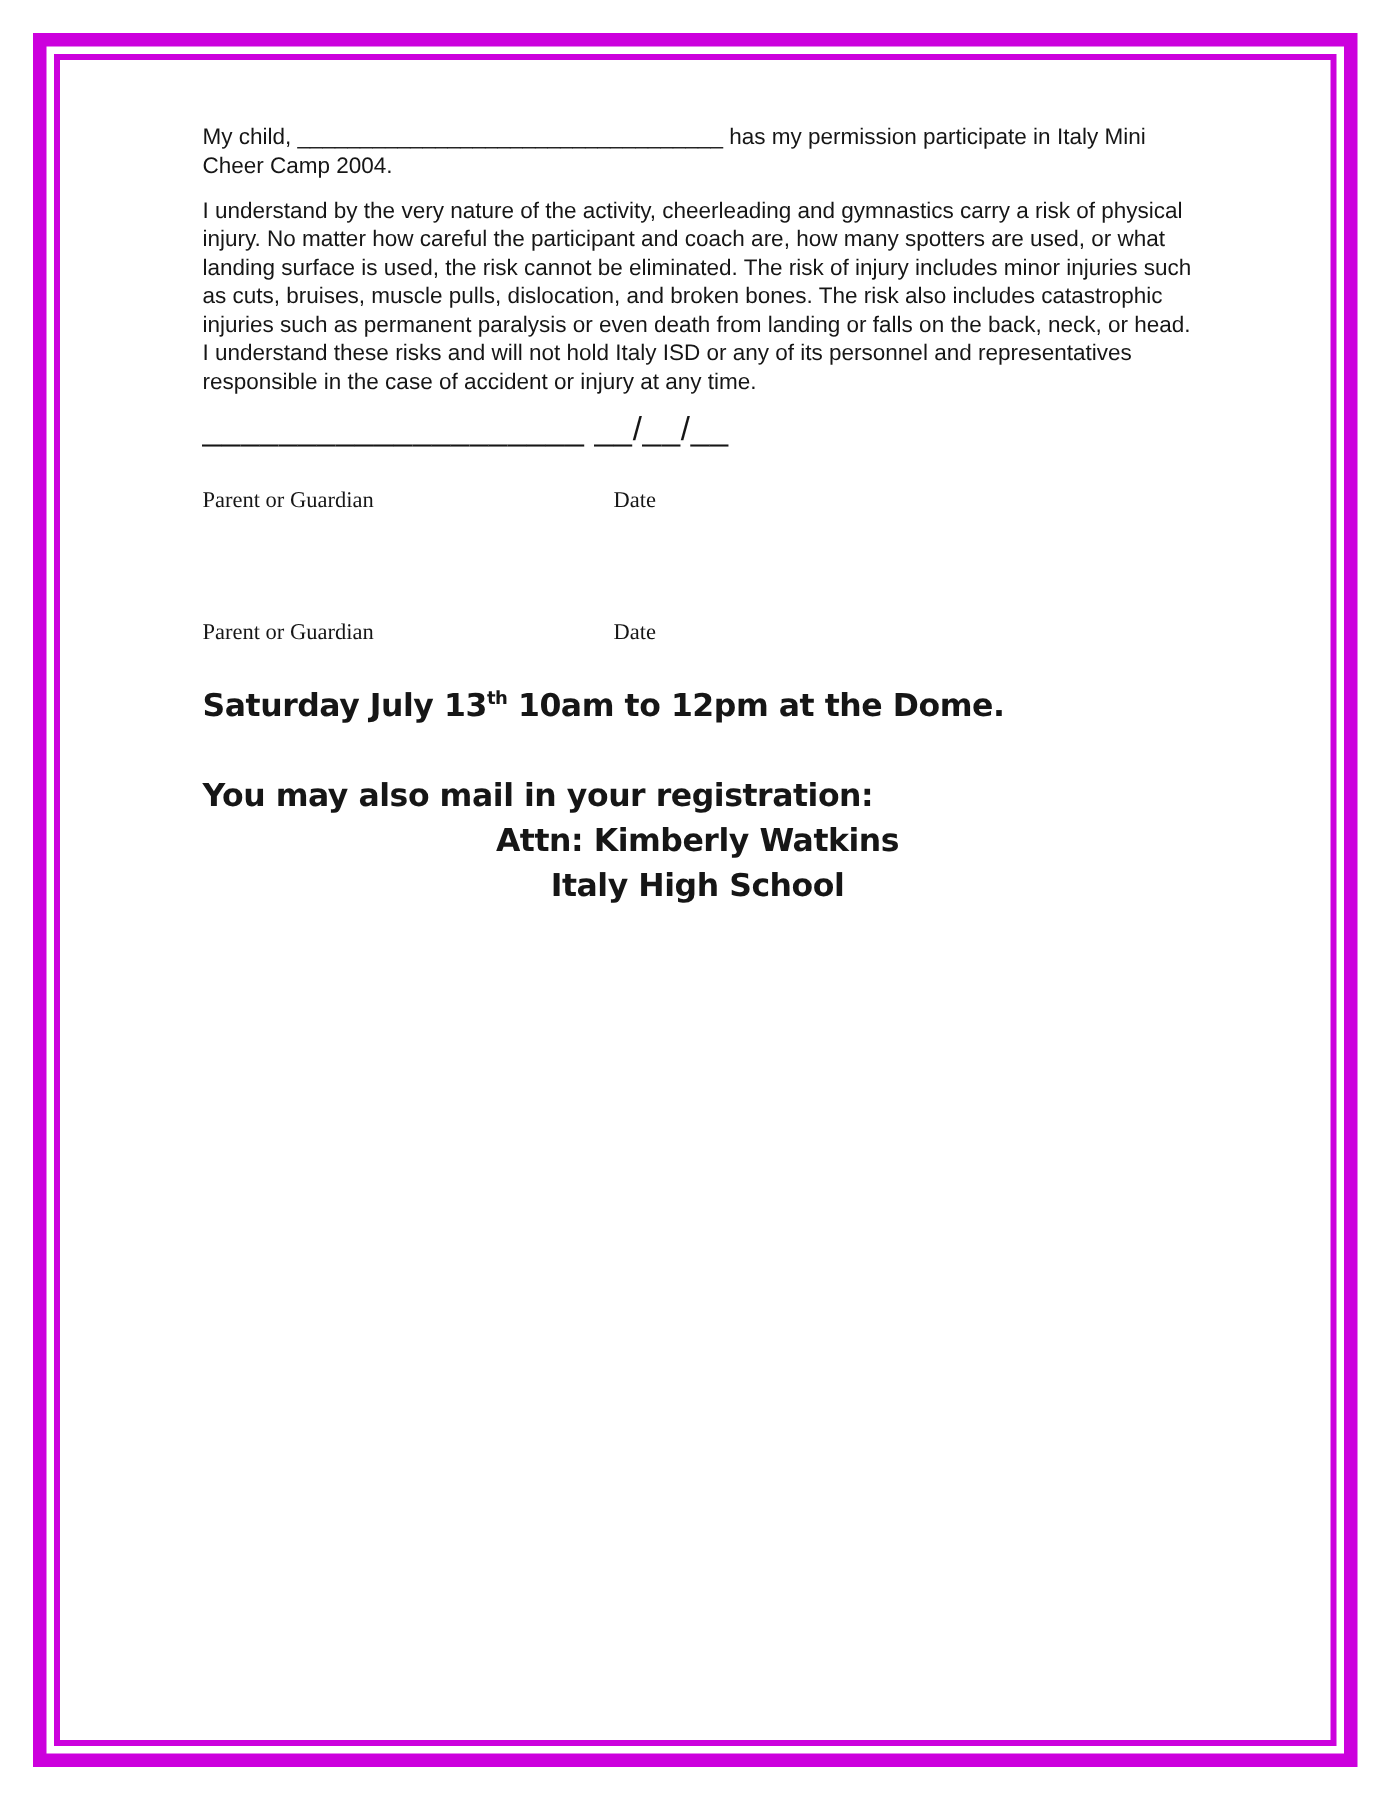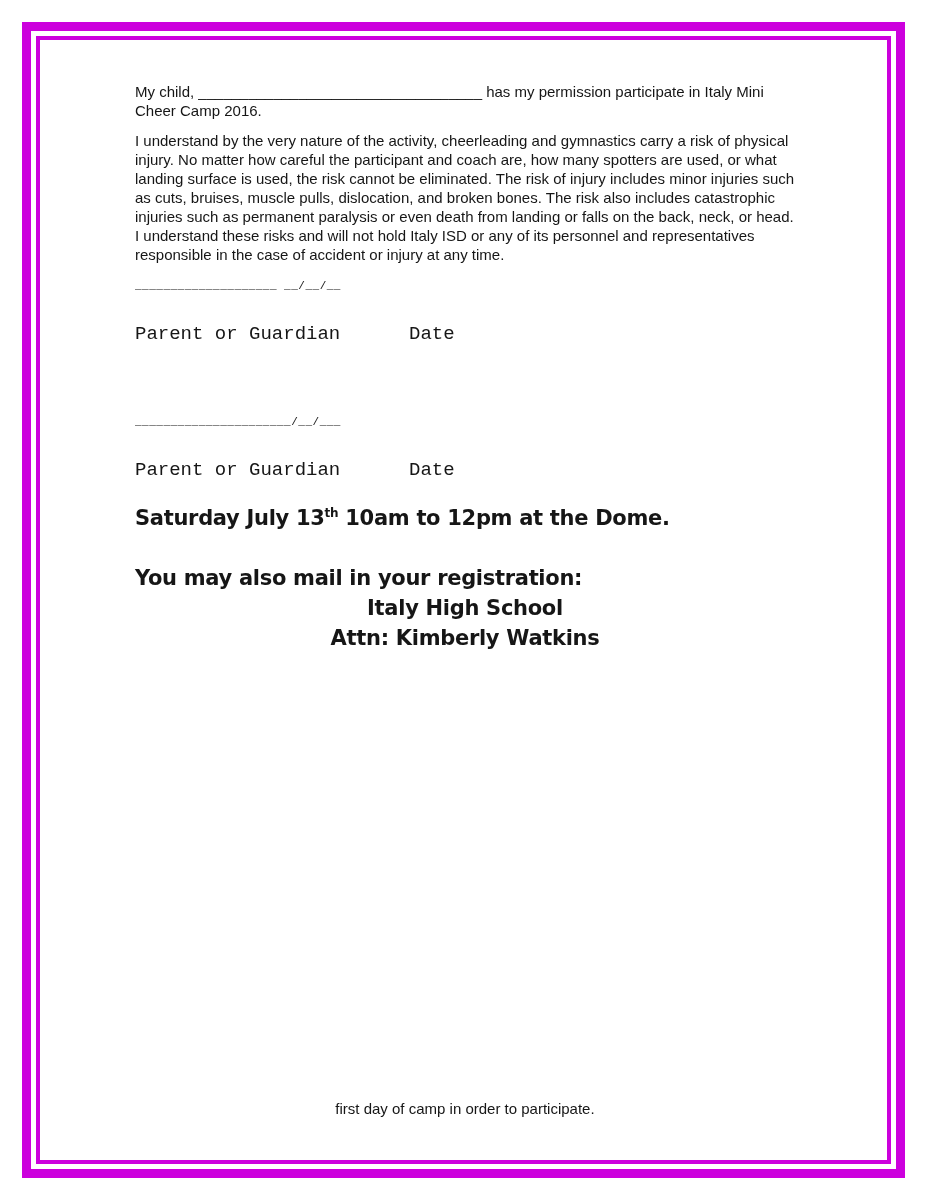--- a/index.html
+++ b/index.html
@@ -23,28 +23,28 @@
     position: absolute; left: 0; top: 0; right: 0; bottom: 0;
     box-sizing: border-box;
     padding: 42px 92px 42px 95px;
     display: flex; flex-direction: column;
     font-size: 15px; line-height: 19px;
   }
   .intro { margin-bottom: 11px; }
   .intro-line1 { white-space: nowrap; }
   .release-paragraph { margin-bottom: 11px; width: 660px; }
   .sig-line {
-    font-family: Liberation Mono, monospace;
-    font-size: 11px; line-height: 22px; letter-spacing: 0.5px;
+    font-family: Liberation Sans, sans-serif;
+    font-size: 22px; line-height: 22px; letter-spacing: 0.5px;
     margin-bottom: 26px; white-space: nowrap;
   }
   .sig-labels {
     display: flex;
-    font-family: Liberation Mono, monospace;
-    font-size: 19px; line-height: 22px;
+    font-family: Liberation Serif, serif;
+    font-size: 15px; line-height: 22px;
   }
   .sig-labels .name-label { width: 274px; }
   .sig-labels-1 { margin-bottom: 66px; }
   .sig-labels-2 { margin-bottom: 22px; }
   .comic {
     font-family: "DejaVu Sans", sans-serif;
     font-weight: bold;
     font-size: 21px; line-height: 30px;
     letter-spacing: -0.3px;
   }
@@ -60,47 +60,45 @@
 </style>
 </head>
 <body>
 
 <div class="page-frame">
   <div class="page-frame-inner">
     <div class="page-content">
 
       <div class="intro">
         <div class="intro-line1"><span>My child, </span><span>__________________________________</span><span> has my permission participate in Italy Mini</span></div>
-        <div>Cheer Camp 2016.</div>
+        <div>Cheer Camp 2004.</div>
       </div>
 
       <div class="release-paragraph">I understand by the very nature of the activity, cheerleading and gymnastics carry a risk of physical injury. No matter how careful the participant and coach are, how many spotters are used, or what landing surface is used, the risk cannot be eliminated. The risk of injury includes minor injuries such as cuts, bruises, muscle pulls, dislocation, and broken bones. The risk also includes catastrophic injuries such as permanent paralysis or even death from landing or falls on the back, neck, or head. I understand these risks and will not hold Italy ISD or any of its personnel and representatives responsible in the case of accident or injury at any time.</div>
 
       <div class="sig-line">____________________ __/__/__</div>
       <div class="sig-labels sig-labels-1">
         <span class="name-label">Parent or Guardian</span>
         <span class="date-label">Date</span>
       </div>
 
-      <div class="sig-line">______________________/__/___</div>
       <div class="sig-labels sig-labels-2">
         <span class="name-label">Parent or Guardian</span>
         <span class="date-label">Date</span>
       </div>
 
       <div class="comic register-block">
         <div><span>Saturday July 13</span><sup>th</sup><span> 10am to 12pm at the Dome.</span></div>
       </div>
 
       <div class="comic mail-intro">You may also mail in your registration:</div>
 
       <div class="comic address-block">
+        <div>Attn: Kimberly Watkins</div>
         <div>Italy High School</div>
-        <div>Attn: Kimberly Watkins</div>
       </div>
 
       <div class="page-footer">
-        <div>first day of camp in order to participate.</div>
       </div>
 
     </div>
   </div>
 </div>
 
 </body></html>

